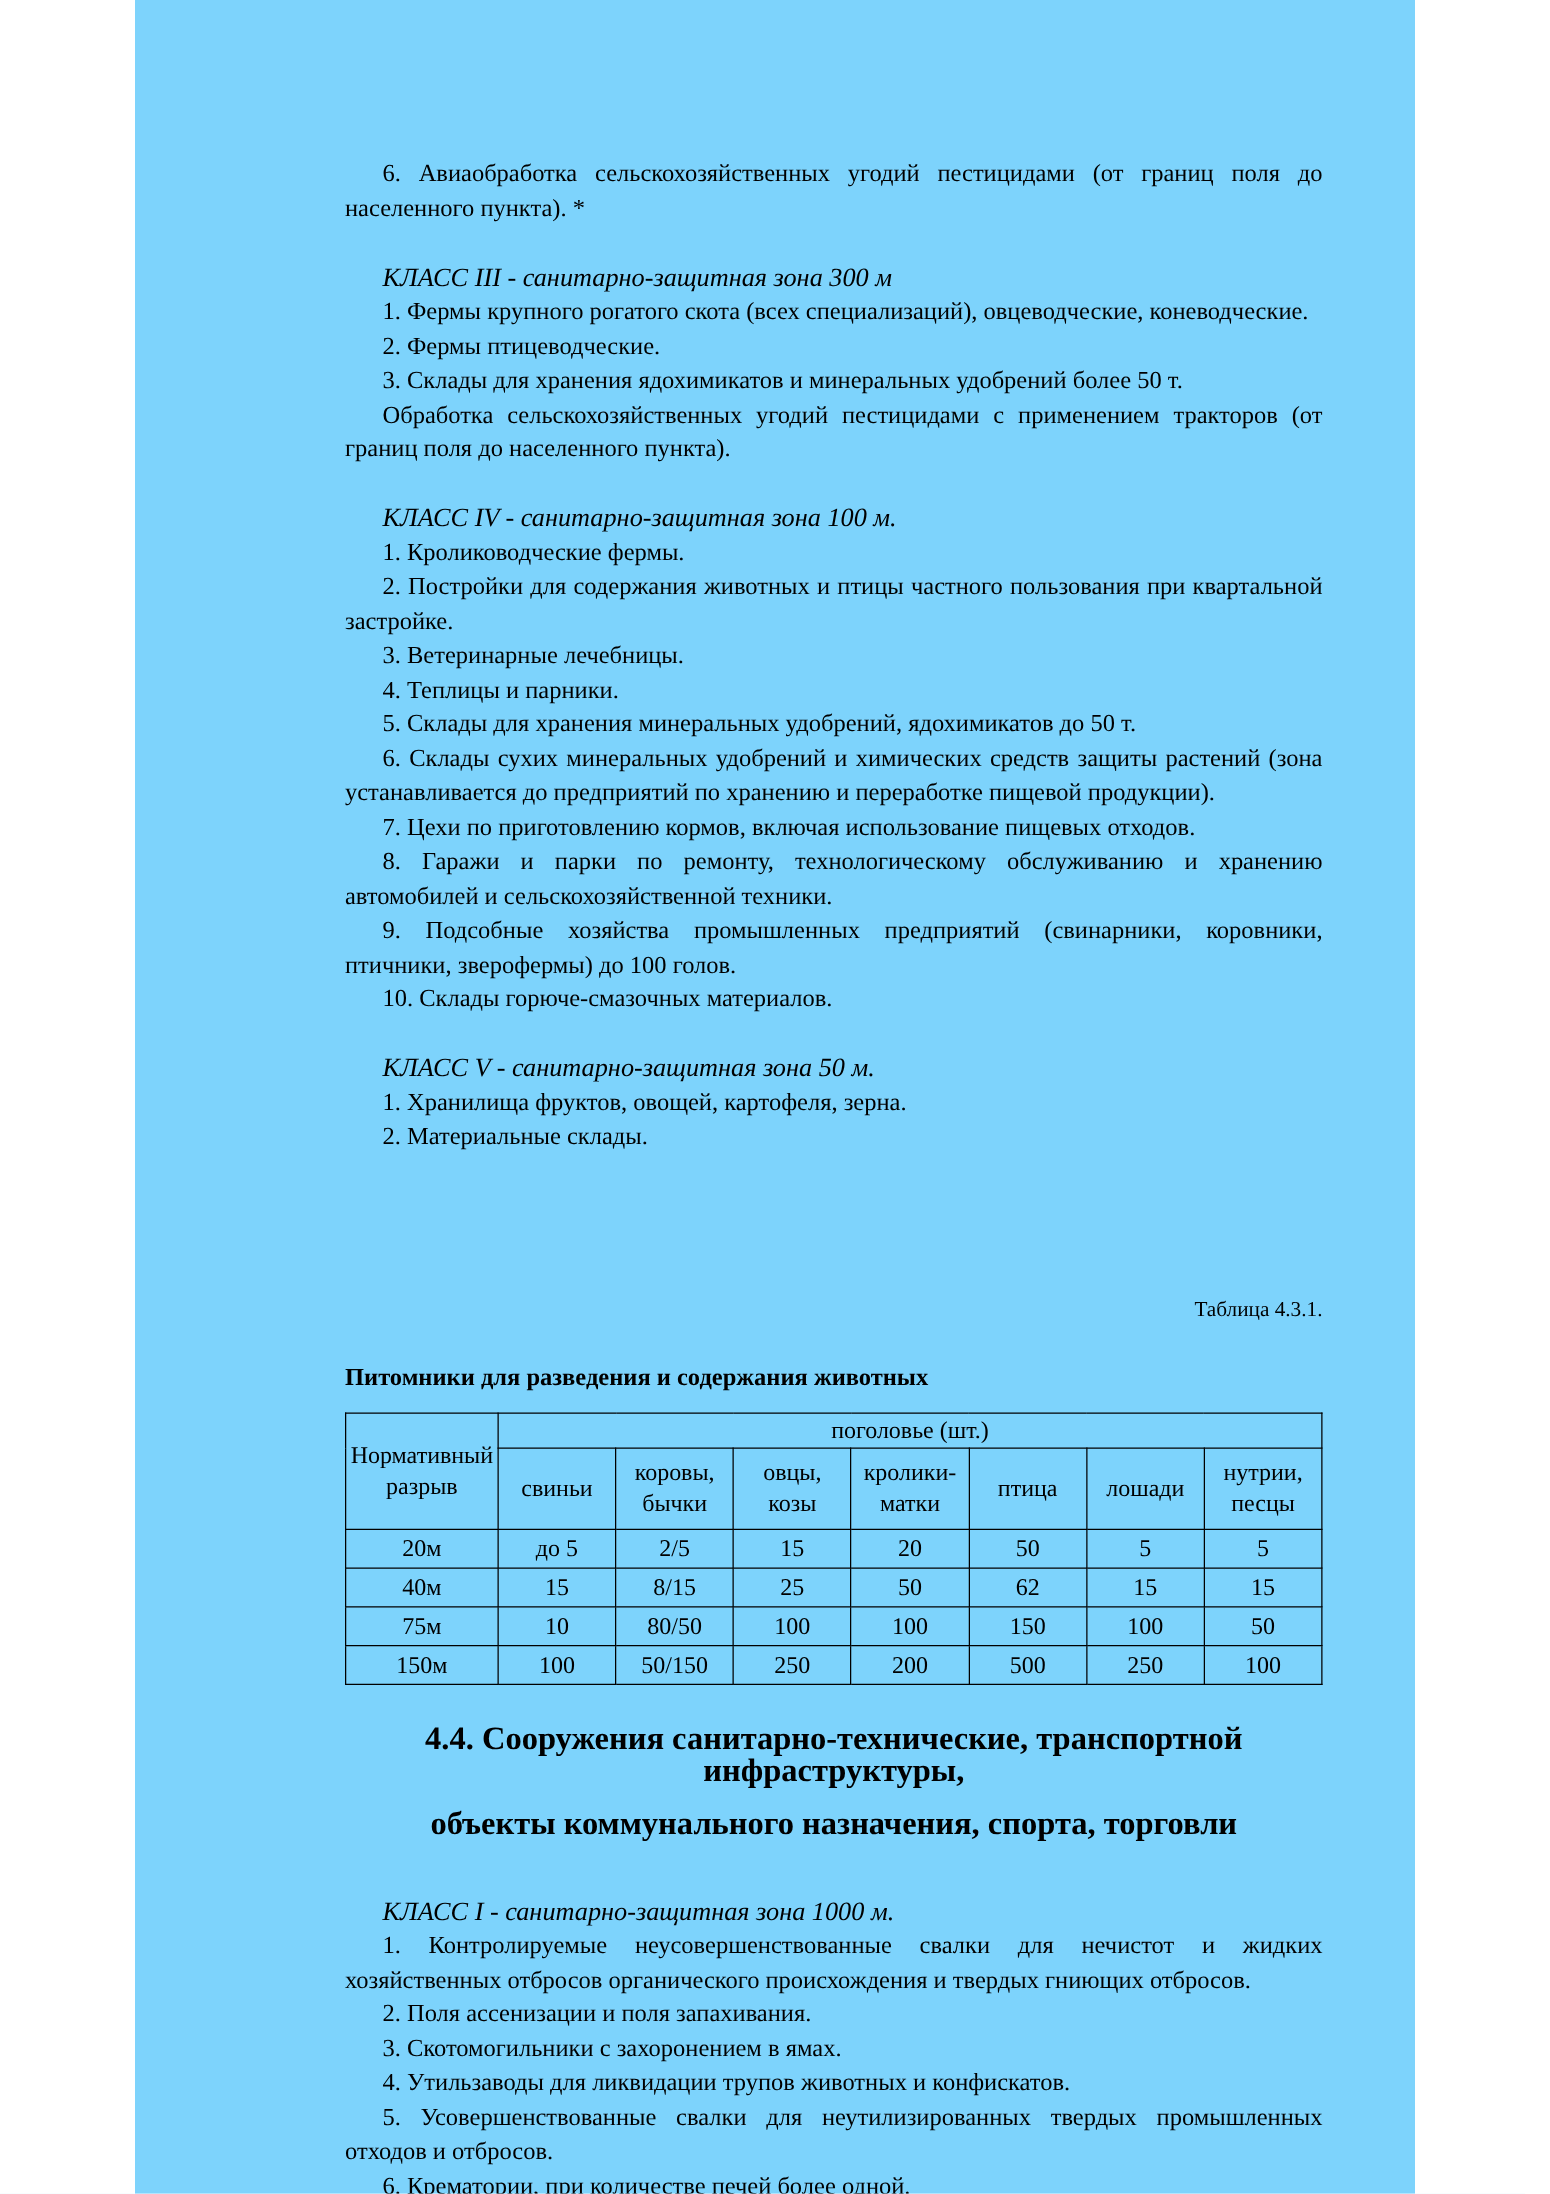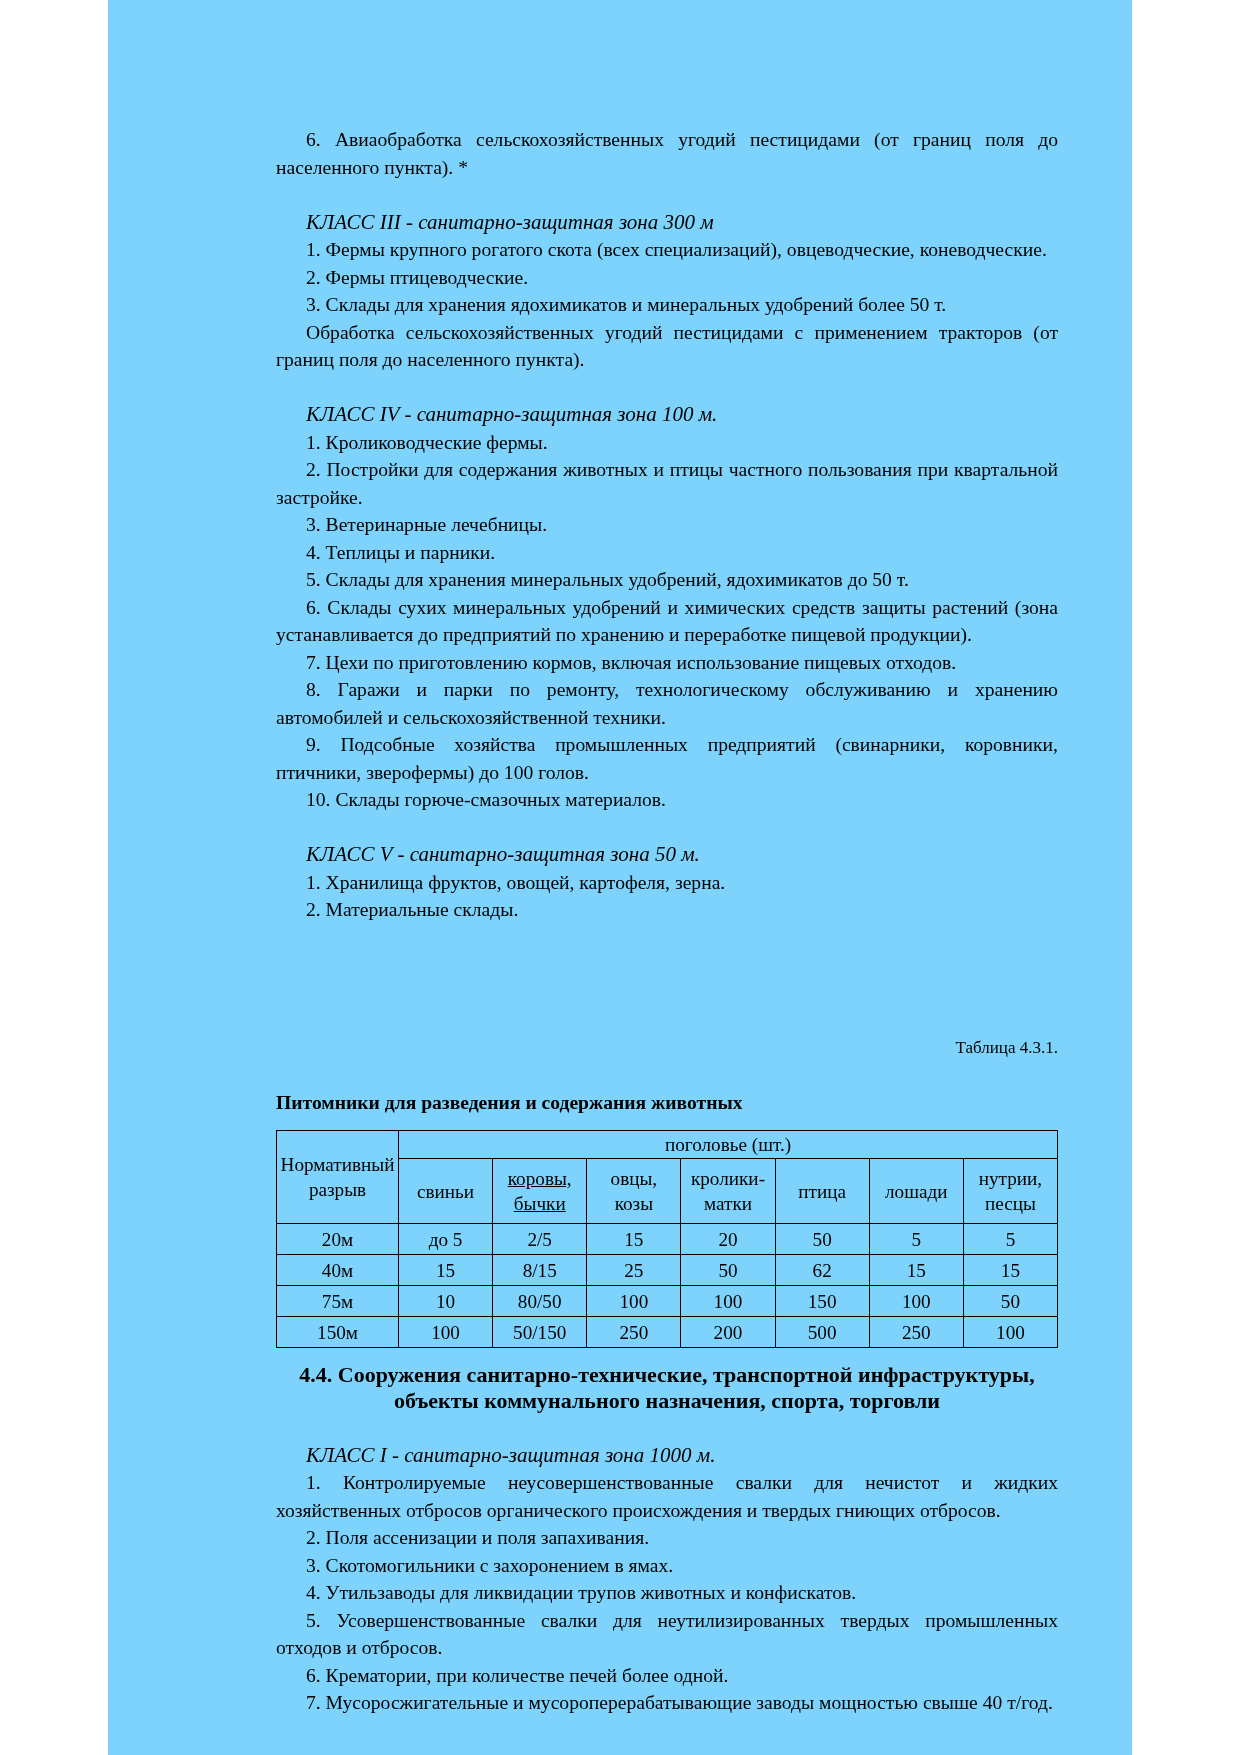--- a/index.html
+++ b/index.html
@@ -54,22 +54,22 @@
   }
   .tbl-title {
     margin: 0;
     font-size: 19.6px;
     line-height: 27.5px;
     text-align: left;
     font-weight: bold;
     text-indent: 0;
   }
   .sec-title {
-    margin: 0;
-    font-size: 22px;
+    margin: 16px;
+    font-size: 26px;
     line-height: 26px;
     text-align: center;
     font-weight: bold;
     text-indent: 0;
   }
   table.pitomniki {
     border-collapse: collapse;
     width: 782px;
     table-layout: fixed;
     font-size: 19.2px;
@@ -79,21 +79,21 @@
     border: 1.6px solid #000000;
     text-align: center;
     vertical-align: middle;
     font-weight: normal;
     padding: 1px 2px;
   }
   td.hdr-tall, th.hdr-tall { height: 62px; }
   td.row-cell { height: 28px; }
   .col-norm { width: 117px; }
   .col-svin { width: 92px; }
-  .col-korov { width: 100px; text-decoration: underline; }
+  .col-korov { width: 100px; }
   .col-ovcy  { width: 92px; }
   .col-krol  { width: 122px; }
   .col-ptica { width: 82px; }
   .col-losh  { width: 93px; }
   .col-nutr  { width: 107px; }
   .tablewrap { position: relative; }
 </style>
 </head>
 <body>
 

